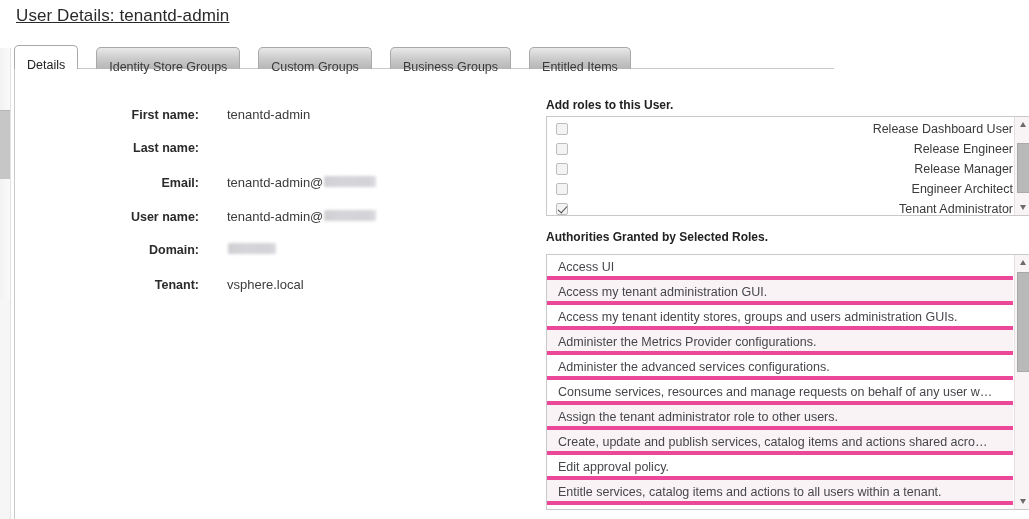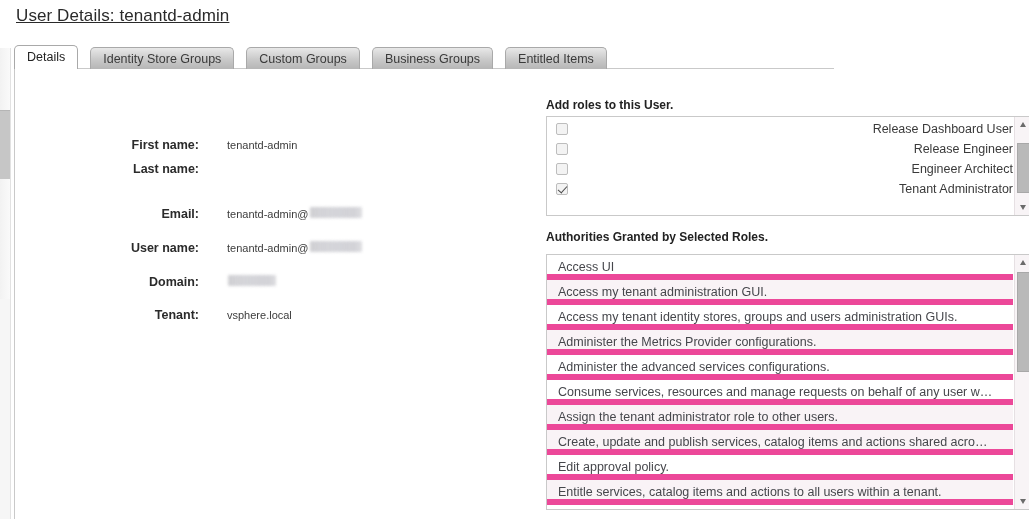--- a/index.html
+++ b/index.html
@@ -64,29 +64,29 @@
     left: 14px;
     top: 45px;
     height: 24px;
     display: flex;
     align-items: flex-end;
     z-index: 3;
   }
   .tab {
     height: 22px;
     line-height: 22px;
-    padding: 0 12px;
+    padding: 8px 12px;
     font-size: 12.5px;
     color: #3a3a3a;
     border: 1px solid #a9a9a9;
     border-bottom: none;
     border-top-left-radius: 5px;
     border-top-right-radius: 5px;
     background: linear-gradient(to bottom,#e8e8e8 0%,#c9c9c9 55%,#b6b6b6 100%);
-    margin-right: 12px;
+    margin-right: 18px;
     box-sizing: border-box;
     white-space: nowrap;
     cursor: default;
     position: relative;
   }
   .tab.active {
     background: #ffffff;
     color: #222222;
     border-color: #a9a9a9;
     height: 24px;
@@ -125,26 +125,25 @@
     text-align: right;
     font-size: 12.5px;
     font-weight: bold;
     color: #2b2b2b;
     padding-right: 0;
     box-sizing: border-box;
     white-space: nowrap;
   }
   .form-value {
     padding-left: 28px;
-    font-size: 11px;
+    font-size: 13px;
     color: #3c3c3c;
     white-space: nowrap;
     display: flex;
     align-items: baseline;
-    margin-top: 32px;
   }
   .redacted {
     display: inline-block;
     height: 11px;
     margin-left: 1px;
     border-radius: 1px;
     background: linear-gradient(to right,
        rgba(196,196,200,0.85) 0%,
        rgba(170,170,178,0.55) 18%,
        rgba(205,205,210,0.9) 34%,
@@ -236,21 +235,21 @@
     position: absolute;
     left: 0; top: 0;
     right: 18px;
   }
   .auth-row {
     height: 25px;
     line-height: 25px;
     padding-left: 11px;
     font-size: 12.5px;
     color: #46474c;
-    border-bottom: 6px solid #ec4899;
+    border-bottom: 4px solid #ec4899;
     white-space: nowrap;
     overflow: hidden;
     box-sizing: border-box;
     cursor: default;
   }
   .auth-row.odd  { background: #ffffff; }
   .auth-row.even { background: #f9f3f6; }
 
   
   .vscroll {
@@ -365,20 +364,24 @@
           <div class="role-row">
             <span class="cbox"></span>
             <span>Release Dashboard User</span>
           </div>
           <div class="role-row">
             <span class="cbox"></span>
             <span>Release Engineer</span>
           </div>
           <div class="role-row">
             <span class="cbox"></span>
+            <span>Release Manager</span>
+          </div>
+          <div class="role-row">
+            <span class="cbox"></span>
             <span>Engineer Architect</span>
           </div>
           <div class="role-row">
             <span class="cbox checked"></span>
             <span>Tenant Administrator</span>
           </div>
         </div>
       <div class="vscroll">
         <div class="arrow up"></div>
         <div class="sthumb" id="roles-thumb"></div>

